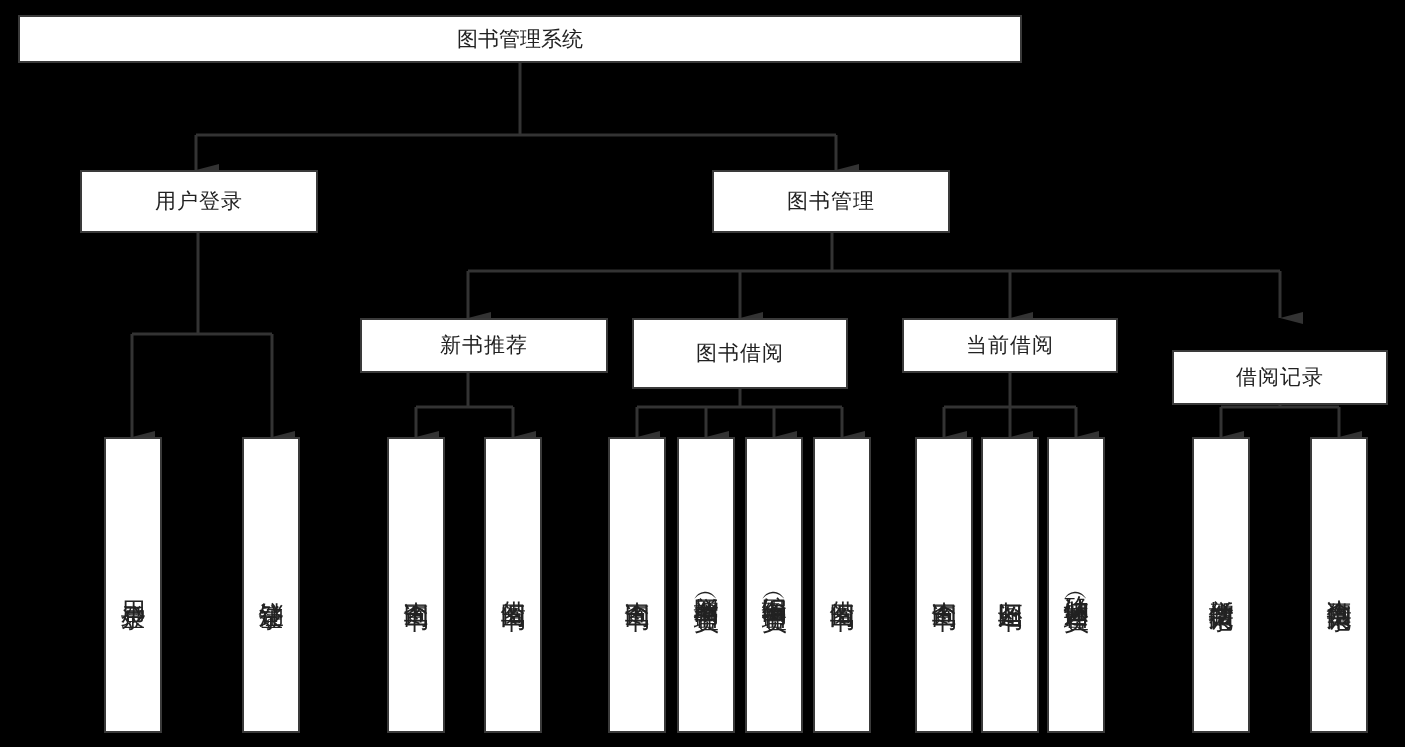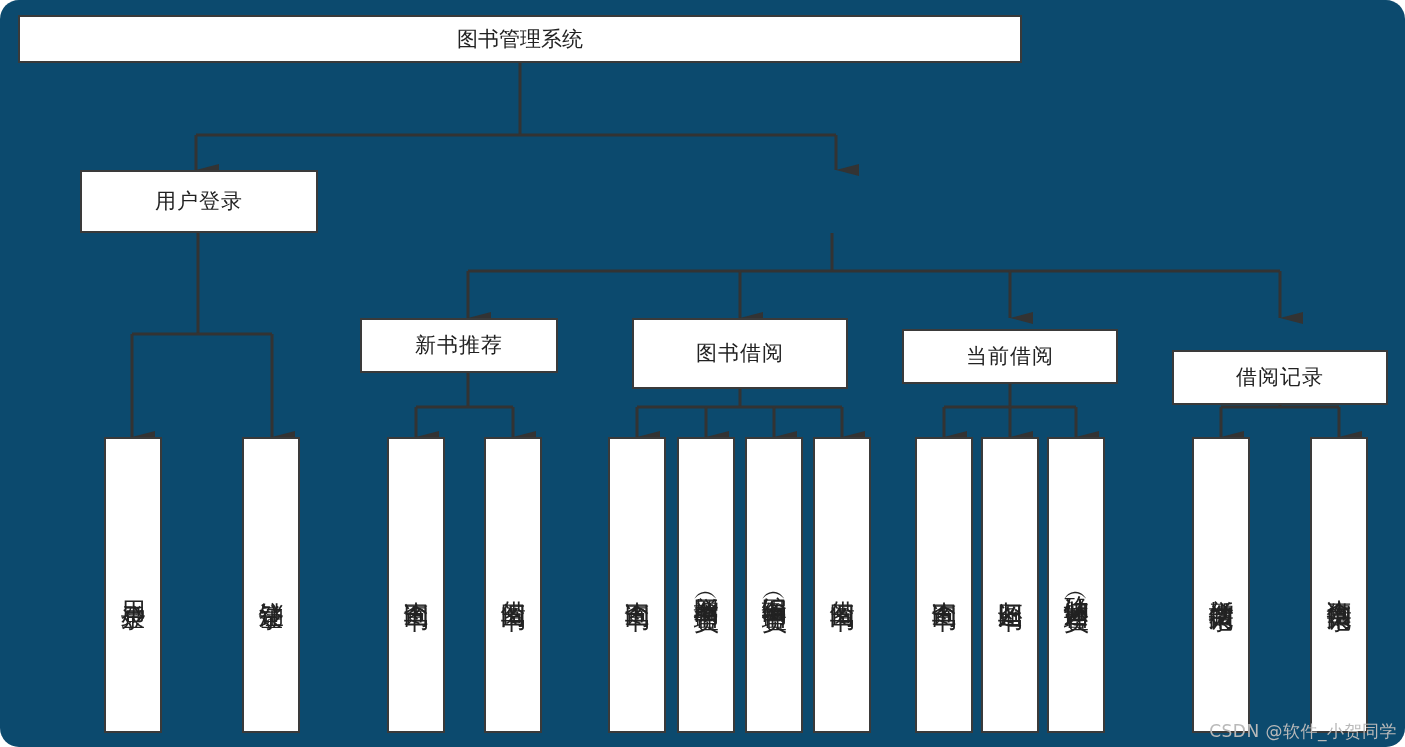--- a/index.html
+++ b/index.html
@@ -7,23 +7,22 @@
     padding: 0;
     background: #ffffff;
   }
   body {
     font-family: "DejaVu Sans", "Liberation Sans", sans-serif;
   }
   #canvas {
     position: relative;
     width: 1405px;
     height: 747px;
-    background: #0c4a6e;
+    background: #000000;
     overflow: hidden;
-    border-radius: 19px;
   }
   svg.wires {
     position: absolute;
     left: 0;
     top: 0;
     width: 1405px;
     height: 747px;
     pointer-events: none;
   }
   .node {
@@ -125,28 +124,31 @@
     </g>
   </svg>
 
   <div class="node root" style="left:18px; top:15px; width:1004px; height:48px;">
     <span>图书管理系统</span>
   </div>
 
   <div class="node horiz" style="left:80px; top:170px; width:238px; height:63px;">
     <span>用户登录</span>
   </div>
+  <div class="node horiz" style="left:712px; top:170px; width:238px; height:63px;">
+    <span>图书管理</span>
+  </div>
 
-  <div class="node horiz" style="left:360px; top:318px; width:198px; height:55px;">
+  <div class="node horiz" style="left:360px; top:318px; width:248px; height:55px;">
     <span>新书推荐</span>
   </div>
   <div class="node horiz" style="left:632px; top:318px; width:216px; height:71px;">
     <span>图书借阅</span>
   </div>
-  <div class="node horiz" style="left:902px; top:318px; width:216px; height:55px;margin-top:11px;">
+  <div class="node horiz" style="left:902px; top:318px; width:216px; height:55px;">
     <span>当前借阅</span>
   </div>
   <div class="node horiz" style="left:1172px; top:318px; width:216px; height:55px;margin-top:32px;">
     <span>借阅记录</span>
   </div>
 
   <div class="node leaf" style="left:104px; top:437px; width:58px; height:296px;">
     <span class="vtext">用户登录</span>
   </div>
   <div class="node leaf" style="left:242px; top:437px; width:58px; height:296px;">
@@ -183,15 +185,14 @@
     <span class="vtext">确认归还（管理员）</span>
   </div>
 
   <div class="node leaf" style="left:1192px; top:437px; width:58px; height:296px;">
     <span class="vtext">新增借阅记录</span>
   </div>
   <div class="node leaf" style="left:1310px; top:437px; width:58px; height:296px;">
     <span class="vtext">查询借阅记录</span>
   </div>
 
-  <div class="watermark">CSDN @软件_小贺同学</div>
 
 </div>
 
 </body></html>

